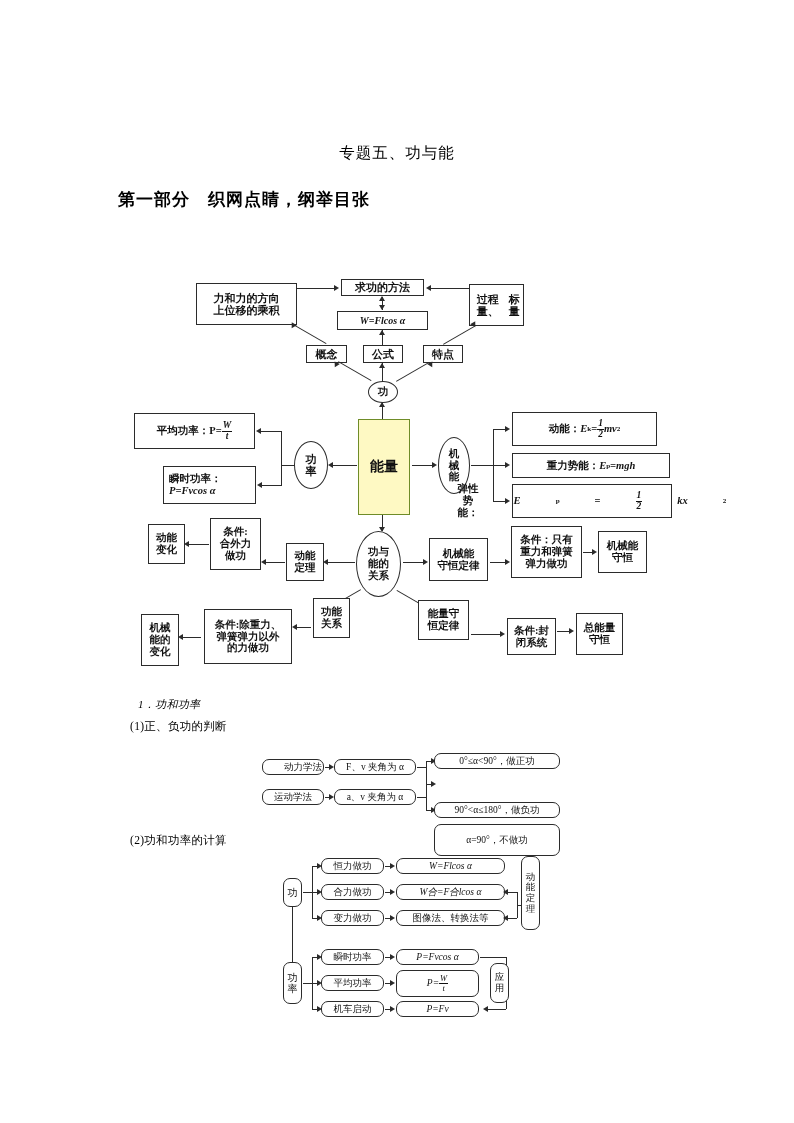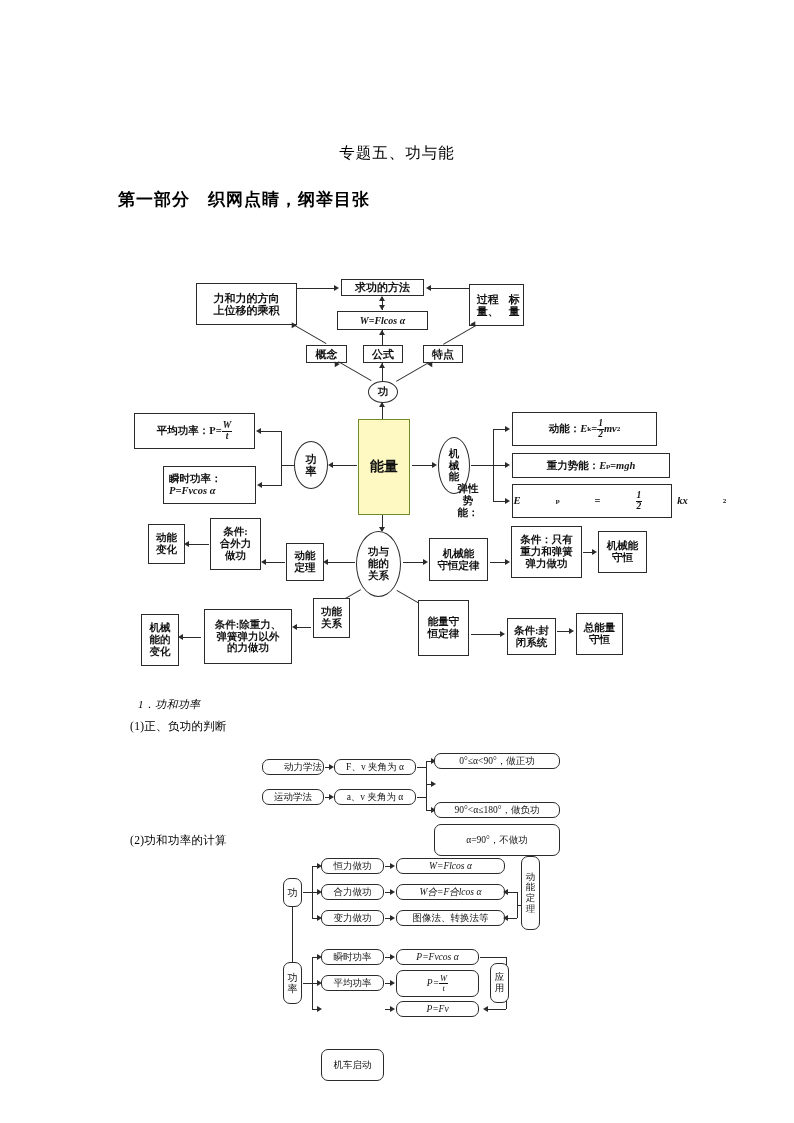--- a/index.html
+++ b/index.html
@@ -260,21 +260,21 @@
       <span>机械</span>
       <span>能的</span>
       <span>变化</span>
     </div>
     <div class="ln h" style="left:182px;top:637px;width:19px;"></div>
     <div class="ar l" style="left:178px;top:634px;"></div>
 
     <div class="diag" style="left:397px;top:590px;width:38px;transform:rotate(30deg);"></div>
     <div class="ar d" style="left:429px;top:610px;transform:rotate(30deg);"></div>
 
-    <div class="nd" style="left:418px;top:600px;width:51px;height:56px;font-size:10.5px;flex-direction:column;">
+    <div class="nd" style="left:418px;top:600px;width:51px;height:40px;font-size:10.5px;flex-direction:column;">
       <span>能量守</span>
       <span>恒定律</span>
     </div>
 
     <div class="nd" style="left:507px;top:618px;width:49px;height:37px;font-size:10.5px;flex-direction:column;">
       <span>条件:封</span>
       <span>闭系统</span>
     </div>
     <div class="ln h" style="left:471px;top:634px;width:30px;"></div>
     <div class="ar r" style="left:500px;top:631px;"></div>
@@ -376,21 +376,21 @@
     <div class="ln v" style="left:312px;top:957px;height:52px;"></div>
     <div class="ln h" style="left:312px;top:957px;width:7px;"></div>
     <div class="ar r" style="left:317px;top:954px;"></div>
     <div class="ln h" style="left:312px;top:983px;width:7px;"></div>
     <div class="ar r" style="left:317px;top:980px;"></div>
     <div class="ln h" style="left:312px;top:1009px;width:7px;"></div>
     <div class="ar r" style="left:317px;top:1006px;"></div>
 
     <div class="nd rr" style="left:321px;top:949px;width:63px;height:16px;font-size:9.5px;font-weight:normal;">瞬时功率</div>
     <div class="nd rr" style="left:321px;top:975px;width:63px;height:16px;font-size:9.5px;font-weight:normal;">平均功率</div>
-    <div class="nd rr" style="left:321px;top:1001px;width:63px;height:32px;font-size:9.5px;font-weight:normal;margin-top:48px;">机车启动</div>
+    <div class="nd rr" style="left:321px;top:1001px;width:63px;height:16px;font-size:9.5px;font-weight:normal;">机车启动</div>
 
     <div class="ln h" style="left:385px;top:957px;width:7px;"></div>
     <div class="ar r" style="left:390px;top:954px;"></div>
     <div class="ln h" style="left:385px;top:983px;width:7px;"></div>
     <div class="ar r" style="left:390px;top:980px;"></div>
     <div class="ln h" style="left:385px;top:1009px;width:7px;"></div>
     <div class="ar r" style="left:390px;top:1006px;"></div>
 
     <div class="nd rr" style="left:396px;top:949px;width:83px;height:16px;font-size:9.5px;font-weight:normal;">
       <span class="fml">P=Fvcos α</span>

